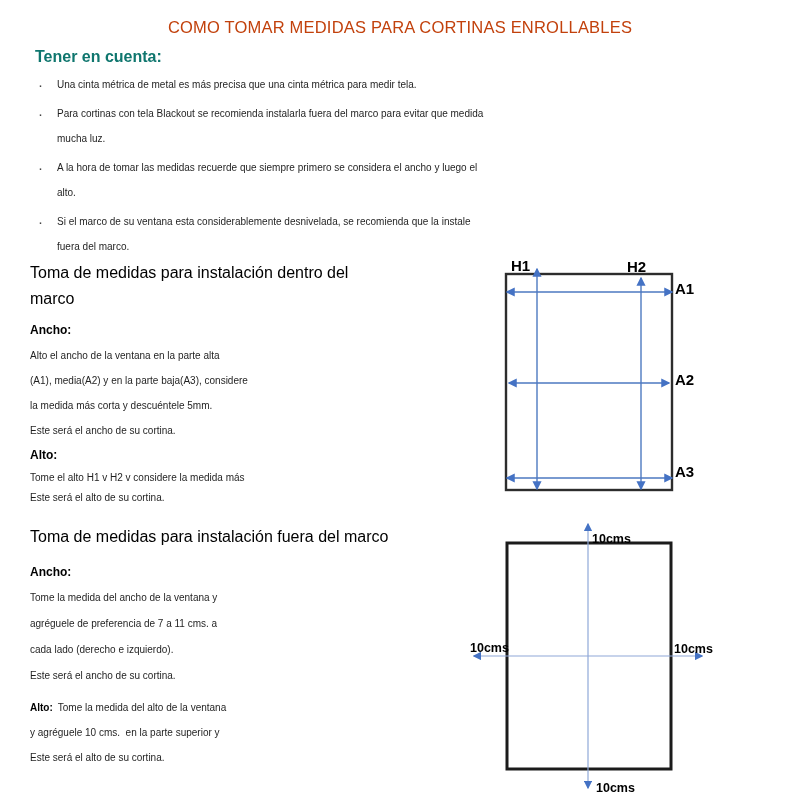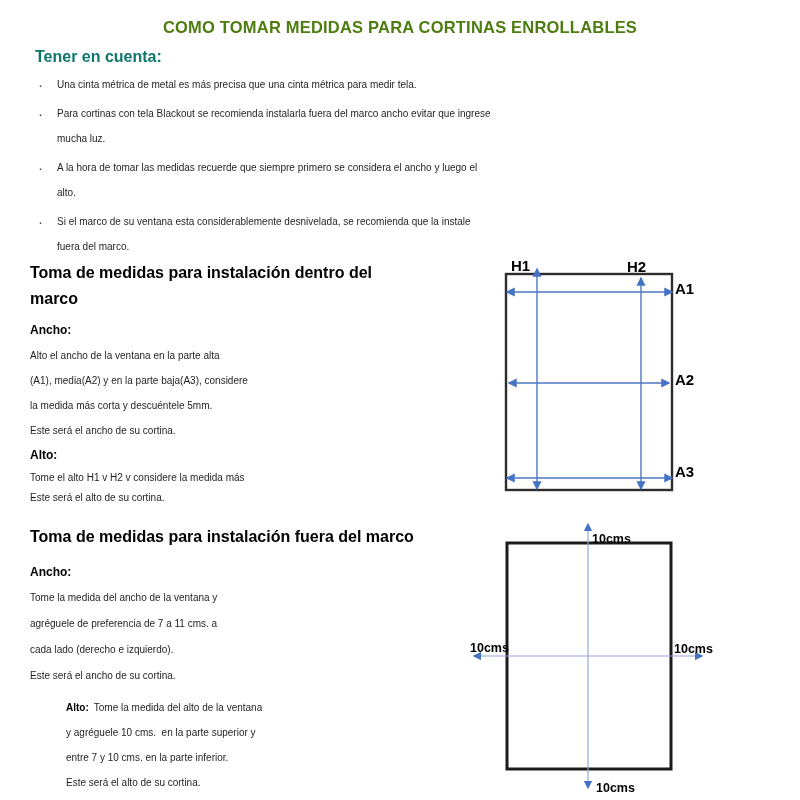--- a/index.html
+++ b/index.html
@@ -11,22 +11,22 @@
     background: #ffffff;
     font-family: "Liberation Sans", sans-serif;
     color: #1f1f1f;
     overflow: hidden;
   }
   .title {
     position: absolute;
     top: 18px; left: 0; width: 100%;
     text-align: center;
     font-size: 16.5px;
-    font-weight: 700;
-    color: #4d7c0f;
+    font-weight: 400;
+    color: #c2410c;
     letter-spacing: 0.2px;
   }
   .note-heading {
     position: absolute;
     top: 46px; left: 35px;
     font-size: 16px;
     font-weight: 700;
     color: #0f766e;
     line-height: 22px;
   }
@@ -46,36 +46,36 @@
     white-space: pre;
     font-size: 10px;
     line-height: 25px;
     color: #1f1f1f;
   }
   .section { position: absolute; left: 30px; width: 430px; }
   .section-inside { top: 260px; }
   .section-outside { top: 524px; }
   .sec-heading {
     font-size: 16px;
-    font-weight: 700;
+    font-weight: 400;
     color: #000;
     line-height: 26px;
     white-space: pre;
   }
   .sub-label {
     font-size: 12px;
     font-weight: 700;
     color: #000;
     line-height: 25px;
   }
   .mt6 { margin-top: 6px; }
   .mt10 { margin-top: 10px; }
   .tight .line { line-height: 20px; }
   .sec-outside-lines .line { line-height: 26px; }
-  .alto-par { margin-top: 6px; margin-left: 36px; }
+  .alto-par { margin-top: 6px; }
   .alto-par .line { line-height: 25px; }
   .inline-b { font-weight: 700; color: #000; margin-right: 5px; }
   .diagram { position: absolute; }
   .diagram-inside { left: 460px; top: 248px; }
   .diagram-outside { left: 450px; top: 512px; }
   svg text {
     font-family: "Liberation Sans", sans-serif;
     font-weight: 700;
     fill: #000;
   }
@@ -94,21 +94,21 @@
   <div class="bullets">
     <div class="bullet">
       <span class="dot">·</span>
       <div>
         <div class="line">Una cinta métrica de metal es más precisa que una cinta métrica para medir tela.</div>
       </div>
     </div>
     <div class="bullet">
       <span class="dot">·</span>
       <div>
-        <div class="line">Para cortinas con tela Blackout se recomienda instalarla fuera del marco ancho evitar que ingrese</div>
+        <div class="line">Para cortinas con tela Blackout se recomienda instalarla fuera del marco para evitar que medida</div>
         <div class="line">mucha luz.</div>
       </div>
     </div>
     <div class="bullet">
       <span class="dot">·</span>
       <div>
         <div class="line">A la hora de tomar las medidas recuerde que siempre primero se considera el ancho y luego el</div>
         <div class="line">alto.</div>
       </div>
     </div>
@@ -143,21 +143,20 @@
     <div class="sub-label mt10">Ancho:</div>
     <div class="sec-outside-lines">
       <div class="line">Tome la medida del ancho de la ventana y</div>
       <div class="line">agréguele de preferencia de 7 a 11 cms. a</div>
       <div class="line">cada lado (derecho e izquierdo).</div>
       <div class="line">Este será el ancho de su cortina.</div>
     </div>
     <div class="alto-par">
       <div class="line"><span class="inline-b">Alto:</span><span>Tome la medida del alto de la ventana</span></div>
       <div class="line">y agréguele 10 cms.  en la parte superior y</div>
-      <div class="line">entre 7 y 10 cms. en la parte inferior.</div>
       <div class="line">Este será el alto de su cortina.</div>
     </div>
   </div>
 
   <svg class="diagram diagram-inside" width="330" height="256" viewBox="0 0 330 256">
     <defs>
       <marker id="ah1" viewBox="0 0 10 10" refX="8.5" refY="5" markerWidth="6.5" markerHeight="6.5" orient="auto-start-reverse">
         <path d="M0,0 L10,5 L0,10 z" fill="#4472c4"></path>
       </marker>
     </defs>

